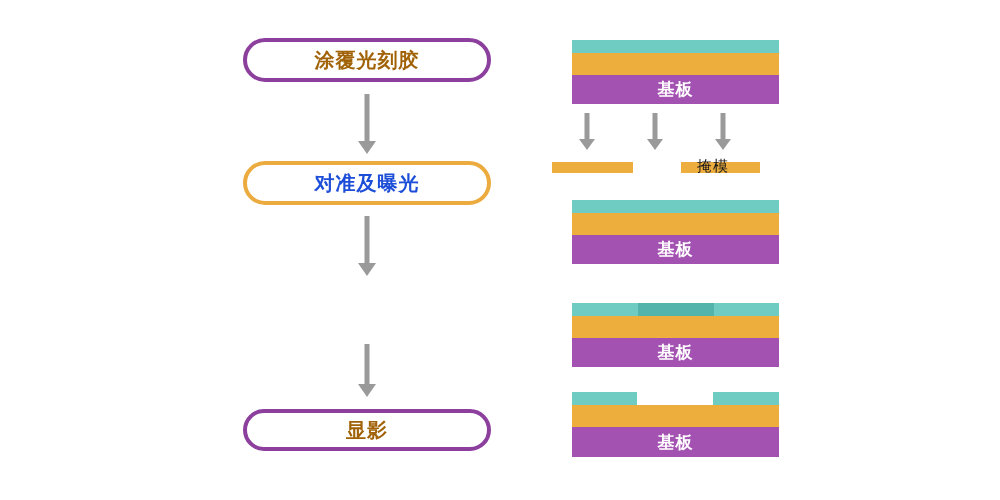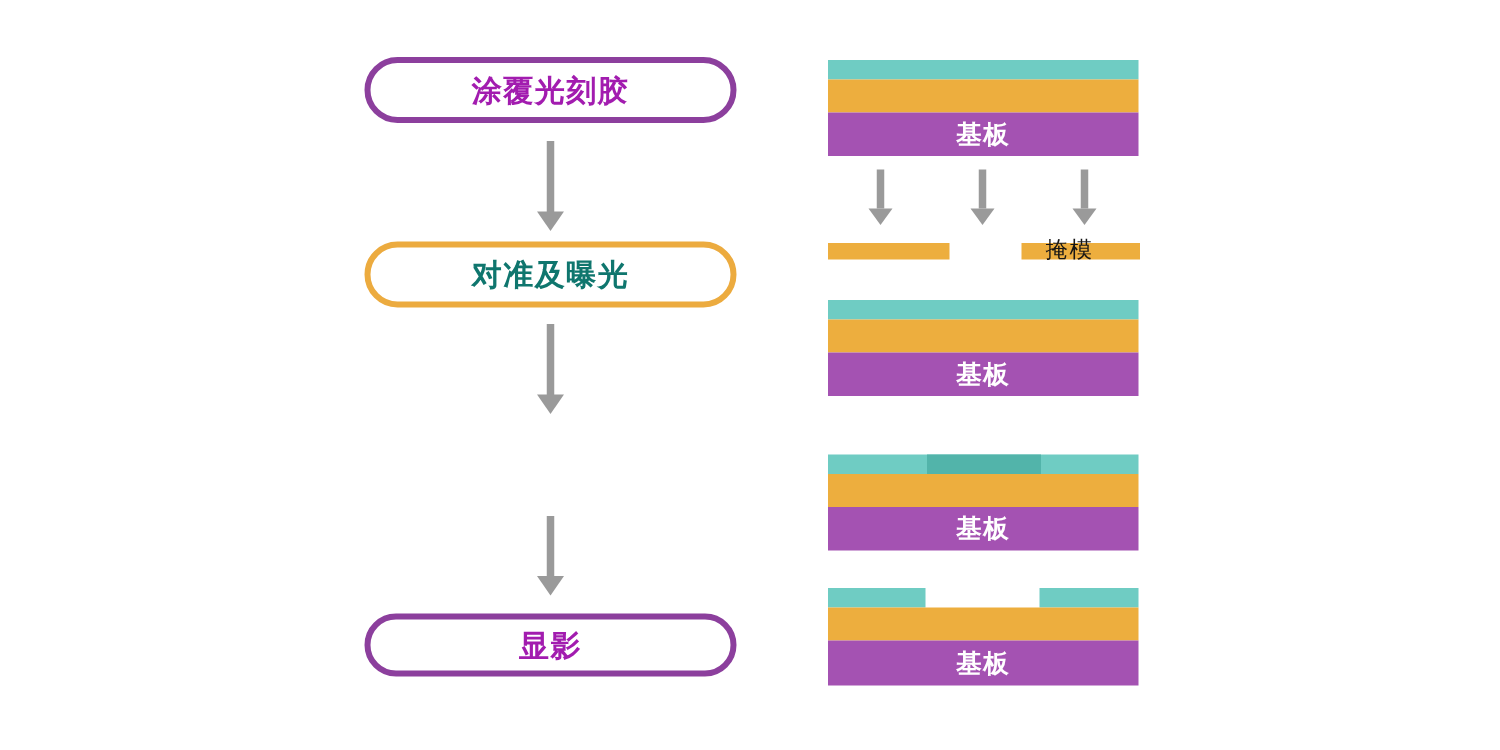--- a/index.html
+++ b/index.html
@@ -9,22 +9,22 @@
     font-family:"DejaVu Sans","Liberation Sans",sans-serif;
   }
 
   
   .step {
     position:absolute; left:243px; width:248px; height:44px;
     box-sizing:border-box; border:4px solid; border-radius:24px;
     background:#ffffff; display:flex; align-items:center; justify-content:center;
     font-size:20px; font-weight:bold; letter-spacing:1px;
   }
-  .step.purple { border-color:#8c3f9d; color:#a21caf; }
-  .step.orange { border-color:#ecab3f; color:#0f766e; }
+  .step.purple { border-color:#8c3f9d; color:#a16207; }
+  .step.orange { border-color:#ecab3f; color:#1d4ed8; }
   .step.teal   { border-color:#7ed3c9; color:#7ed3c9; }
 
   
   .varrow { position:absolute; }
   .varrow .stem {
     position:absolute; left:50%; transform:translateX(-50%);
     top:0; bottom:12px; width:5px; background:#9a9a9a;
   }
   .varrow .head {
     position:absolute; bottom:0; left:50%; transform:translateX(-50%);
@@ -33,21 +33,21 @@
     border-top:13px solid #9a9a9a;
   }
   .varrow.small .stem { width:5px; bottom:11px; }
   .varrow.small .head {
     border-left:8px solid transparent; border-right:8px solid transparent;
     border-top:11px solid #9a9a9a;
   }
 
   
   .stack { position:absolute; left:552px; width:207px; }
-  .lyr { width:100%; position:relative; }
+  .lyr { width:100%; position:relative;margin-left:20px; }
   .lyr.pr   { height:13px; background:#6fccc3; }
   .lyr.film { height:22px; background:#edae3e; }
   .lyr.sub  {
     height:29px; background:#a452b2; color:#ffffff;
     display:flex; align-items:center; justify-content:center;
     font-size:17px; font-weight:bold; letter-spacing:1px;
   }
   .lyr.pr.gapped { background:transparent; }
   .pr-seg { position:absolute; top:0; height:13px; background:#6fccc3; }
   .pr-seg.left  { left:0;    width:65px; }

